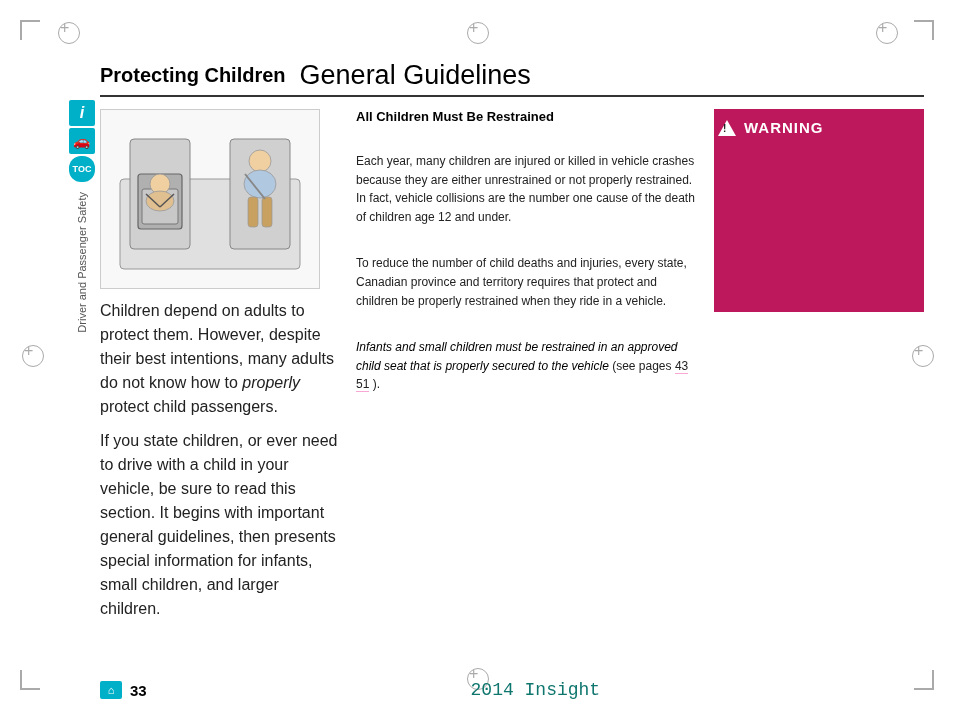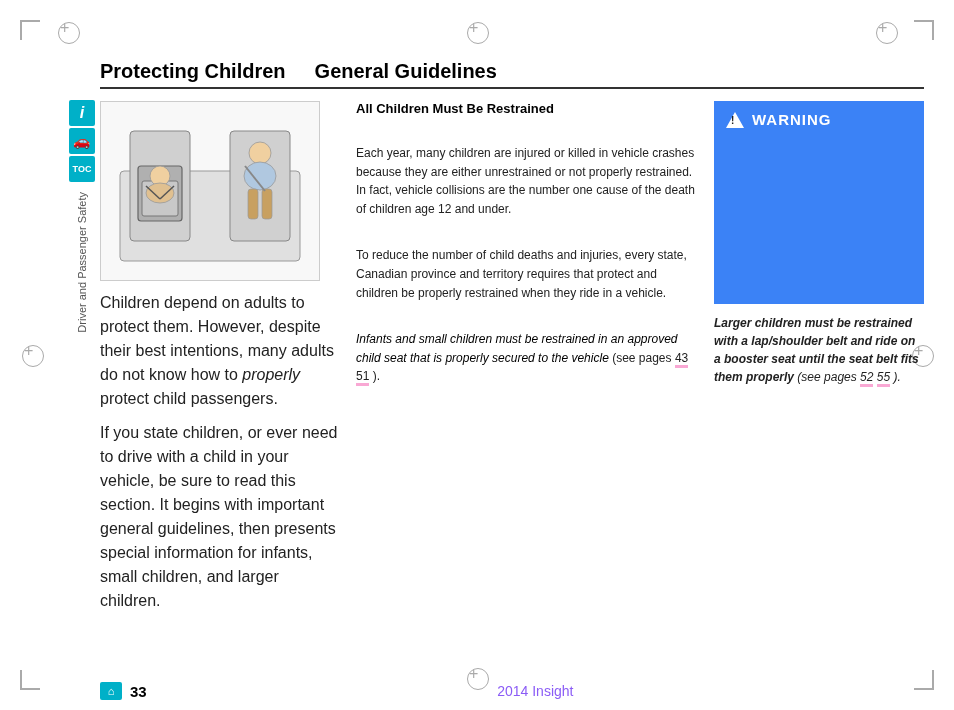--- a/index.html
+++ b/index.html
@@ -113,21 +113,21 @@
       color: white;
       font-size: 14px;
       border-radius: 2px;
     }
 
     .icon-toc {
       background: #00b0c8;
       color: white;
       font-size: 9px;
       font-weight: bold;
-      border-radius: 2px;
+      border-radius: 12px;
     }
 
     .sidebar-vertical-text {
       writing-mode: vertical-rl;
       transform: rotate(180deg);
       font-size: 11px;
       color: #555;
       margin-top: 8px;
       white-space: nowrap;
     }
@@ -141,32 +141,32 @@
       bottom: 60px;
     }
 
     
     .page-header {
       border-bottom: 2px solid #333;
       padding-bottom: 4px;
       margin-bottom: 12px;
       display: flex;
       align-items: center;
-      gap: 29px;
+      gap: 14px;
     }
 
     .header-title-protecting {
       font-size: 20px;
       font-weight: bold;
       color: #000;
     }
 
     .header-title-general {
-      font-size: 20px;
-      font-weight: bold;
+      font-size: 27px;
+      font-weight: normal;
       color: #000;
     }
 
     
     .content-grid {
       display: grid;
       grid-template-columns: 240px 1fr 210px;
       gap: 16px;
       margin-top: 10px;
     }
@@ -220,33 +220,33 @@
     }
 
     .middle-text-bold {
       font-size: 12px;
       font-weight: normal;
       line-height: 1.55;
       color: #000;
       font-style: italic;
     }
     .page-ref-num {
-      border-bottom: 3px solid #f9a8d4;
+      border-bottom: 1px solid #f9a8d4;
       min-width: 18px;
       text-align: center;
       font-size: 12px;
     }
 
     
     .col-right {}
 
     .warning-box {
-      background: #3b82f6;
-      color: white;
-      padding: 10px 12px 8px 12px;
+      background: #be185d;
+      color: white;
+      padding: 10px 12px 8px 4px;
       margin-bottom: 10px;
     }
 
     .warning-header {
       display: flex;
       align-items: center;
       gap: 8px;
       margin-bottom: 8px;
     }
 
@@ -322,23 +322,24 @@
       border-radius: 2px;
     }
 
     .page-number {
       font-size: 15px;
       font-weight: bold;
       color: #000;
     }
 
     .footer-center {
-      font-size: 14px;
-      color: #8b5cf6;
+      font-size: 18px;
+      color: #0f766e;
       font-weight: normal;
+      font-family: Liberation Mono, monospace;
     }
 
     .footer-right {}
   </style>
 </head>
 <body>
 
 <div class="page">
 
   <div class="corner-mark corner-tl"></div>
@@ -427,24 +428,20 @@
       </div>
 
       <div class="col-right">
         <div class="warning-box">
           <div class="warning-header">
             <div class="warning-triangle"></div>
             <span class="warning-title">WARNING</span>
           </div>
           <div class="warning-body"></div>
         </div>
-        <div class="warning-caption">
-          <span class="bold-italic">Larger children must be restrained with a lap/shoulder belt and ride on a booster seat until the seat belt fits them properly</span>
-          <span> <span>(see pages</span> <span class="page-ref-num">52</span> <span class="page-ref-num">55</span> <span>).</span></span>
-        </div>
       </div>
 
     </div>
   </div>
 
   <div class="page-footer">
     <div class="footer-left">
       <div class="home-icon">
         <span>⌂</span>
       </div>

